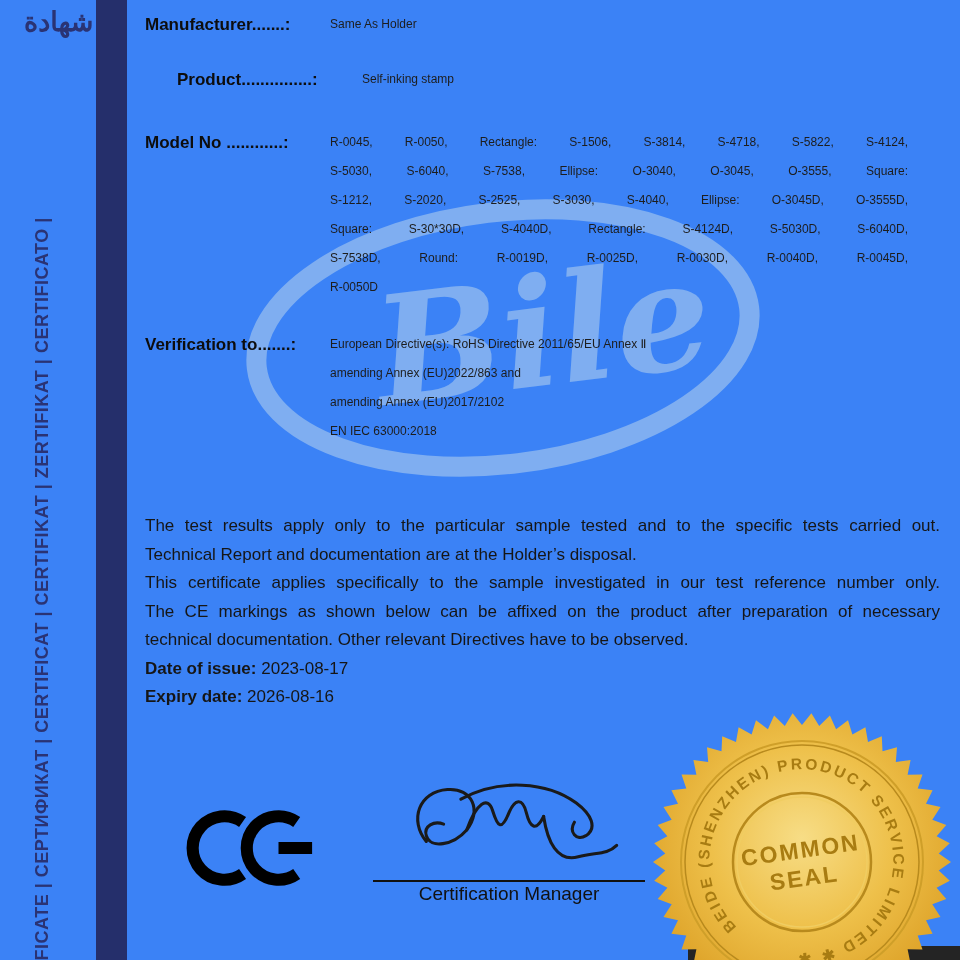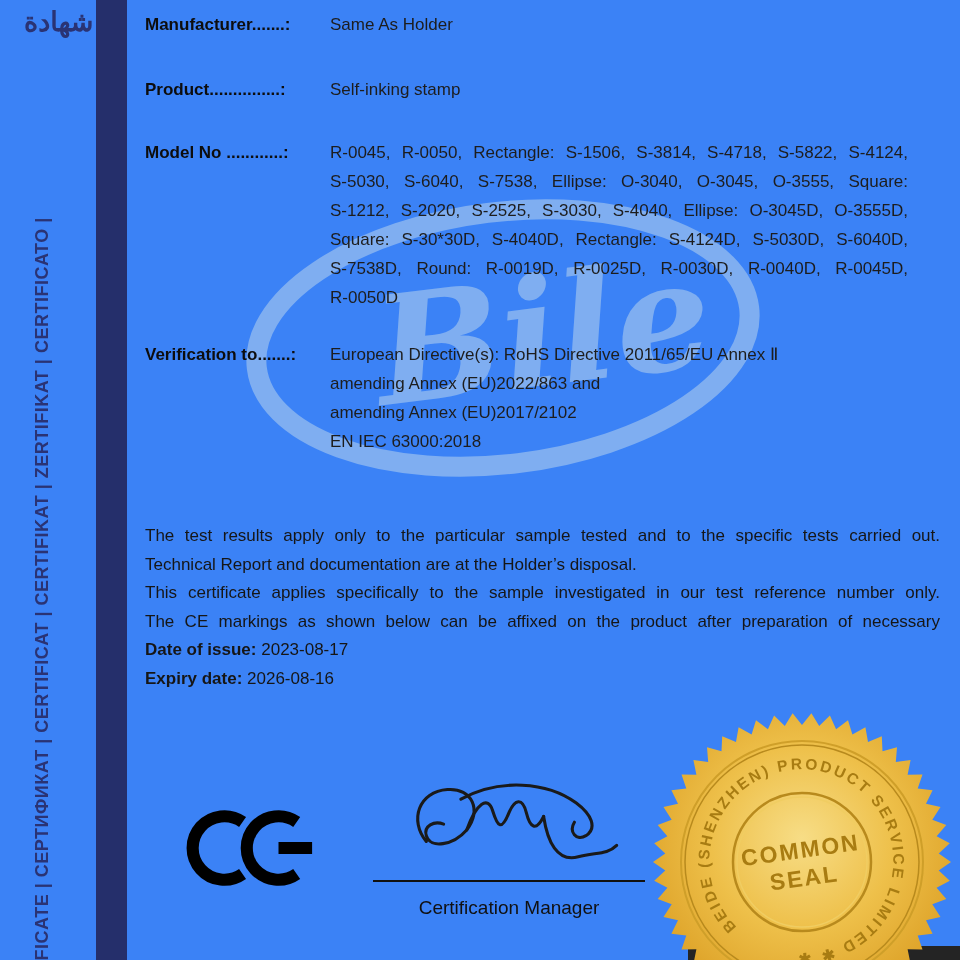--- a/index.html
+++ b/index.html
@@ -15,37 +15,37 @@
   .bar { position:absolute; left:96px; top:0; width:31px; height:960px; background:#252f6b; }
 
   .content { position:absolute; left:127px; top:0; width:833px; height:960px; }
 
   .watermark { position:absolute; left:108px; top:188px; width:540px; height:300px; opacity:.55; z-index:0; }
 
   .rows { position:relative; z-index:1; padding-top:14px; }
   .row { display:flex; }
   .row .lab { margin-left:18px; width:185px; flex:none; font-weight:bold; font-size:17px;
               color:#0d0d0d; line-height:21px; }
-  .row .val { width:578px; font-size:17px; color:#1d1d1d; line-height:21px; }
+  .row .val { width:578px; font-size:12px; color:#1d1d1d; line-height:21px; }
   .row.multi .lab, .row.multi .val { line-height:29px; }
-  .r2 { margin-top:44px; }
+  .r2 { margin-top:34px;padding-left:32px; }
   .r3 { margin-top:38px; }
   .r4 { margin-top:28px; }
   .jl { text-align:justify; text-align-last:justify; }
 
   .bodytext { position:relative; z-index:1; margin:66px 20px 0 18px; font-size:17px;
               color:#161616; line-height:28.5px; }
   .b { font-weight:bold; }
 
   .ce { position:absolute; left:58px; top:806px; z-index:2; }
 
   .sig { position:absolute; left:246px; top:778px; width:272px; text-align:center; z-index:2; }
   .sig svg { display:block; margin:0 auto; }
   .sigline { border-top:2px solid #111; margin-top:2px; }
-  .sigtitle { font-size:19px; color:#111; margin-top:15px; }
+  .sigtitle { font-size:19px; color:#111; margin-top:1px; }
 
   .strip { position:absolute; left:561px; top:946px; width:272px; height:14px; background:#242424; z-index:1; }
   .seal { position:absolute; left:525px; top:712px; z-index:2; }
 </style>
 </head>
 <body>
 
 <div class="page">
 
   <div class="arabic">شهادة</div>
@@ -91,20 +91,21 @@
           <div>EN IEC 63000:2018</div>
         </div>
       </div>
     </div>
 
     <div class="bodytext">
       <div class="jl">The test results apply only to the particular sample tested and to the specific tests carried out.</div>
       <div>Technical Report and documentation are at the Holder’s disposal.</div>
       <div class="jl">This certificate applies specifically to the sample investigated in our test reference number only.</div>
       <div class="jl">The CE markings as shown below can be affixed on the product after preparation of necessary</div>
+      <div>technical documentation. Other relevant Directives have to be observed.</div>
       <div>
         <span class="b">Date of issue:</span>
         <span>2023-08-17</span>
       </div>
       <div>
         <span class="b">Expiry date:</span>
         <span>2026-08-16</span>
       </div>
     </div>
 

